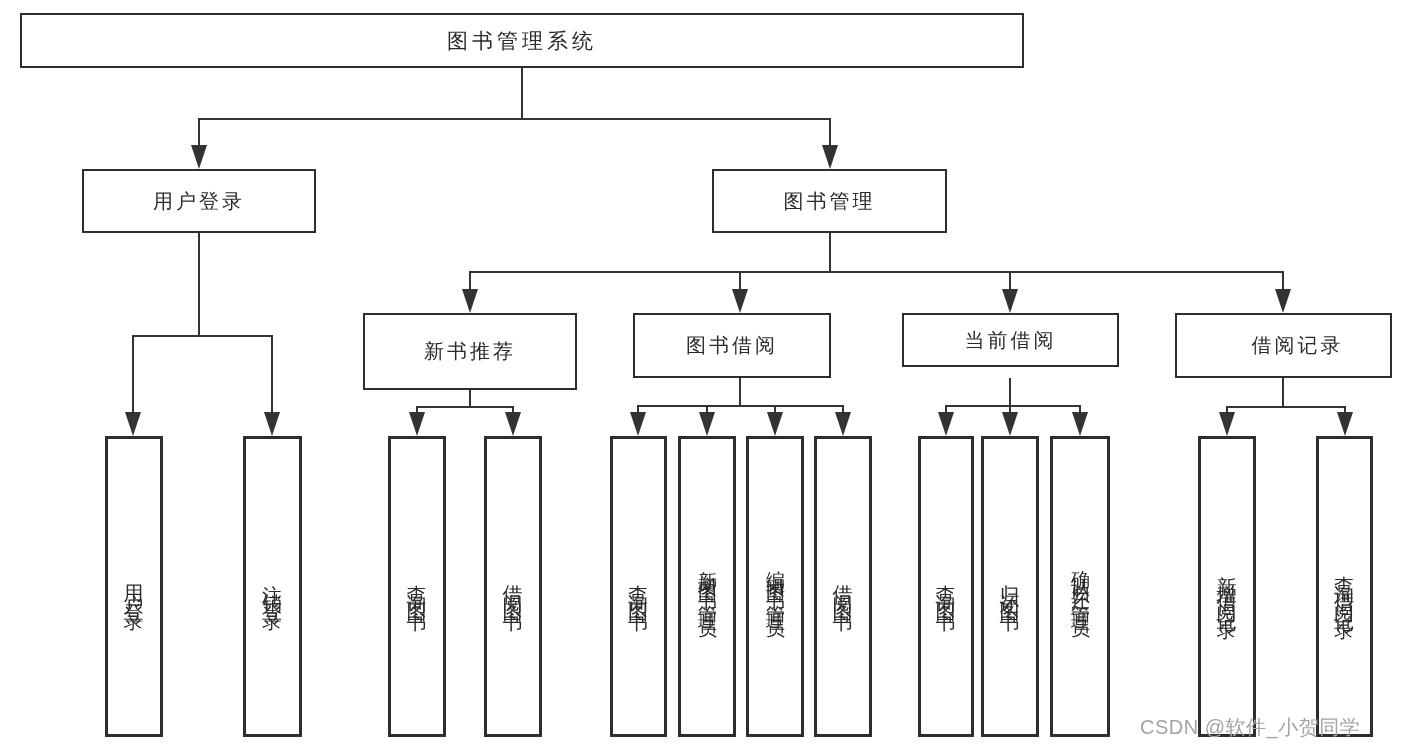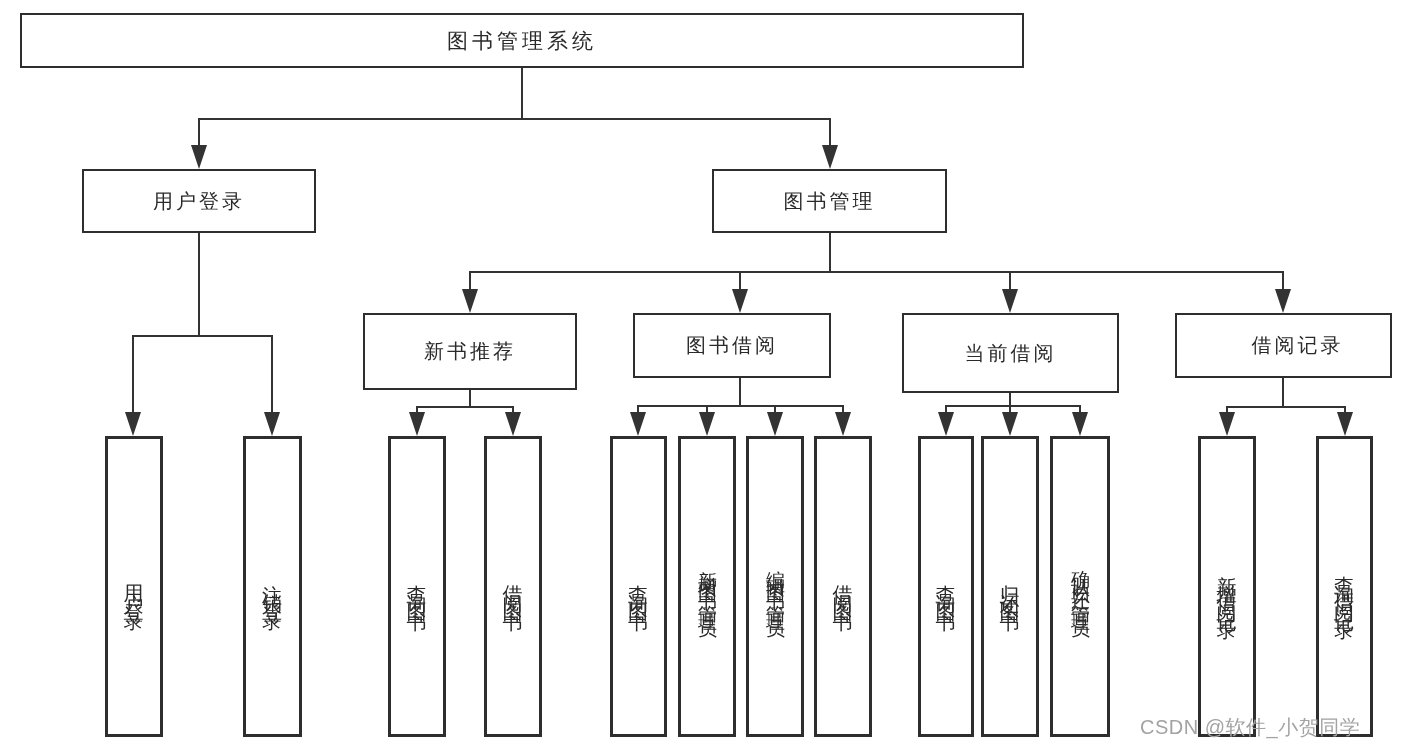--- a/index.html
+++ b/index.html
@@ -141,21 +141,21 @@
   <div class="node hbox" style="left:712px;top:169px;width:235px;height:64px;">
     <span class="lbl">图书管理</span>
   </div>
 
   <div class="node hbox" style="left:363px;top:313px;width:214px;height:77px;">
     <span class="lbl">新书推荐</span>
   </div>
   <div class="node hbox" style="left:633px;top:313px;width:198px;height:65px;">
     <span class="lbl">图书借阅</span>
   </div>
-  <div class="node hbox" style="left:902px;top:313px;width:217px;height:80px;">
+  <div class="node hbox" style="left:902px;top:313px;width:217px;height:54px;">
     <span class="lbl">当前借阅</span>
   </div>
   <div class="node hbox" style="left:1175px;top:313px;width:217px;height:65px;padding-left:28px;">
     <span class="lbl">借阅记录</span>
   </div>
 
   <div class="node leaf" style="left:105px;top:436px;width:58px;height:301px;">
     <span class="lbl">用户登录</span>
   </div>
   <div class="node leaf" style="left:243px;top:436px;width:59px;height:301px;">

